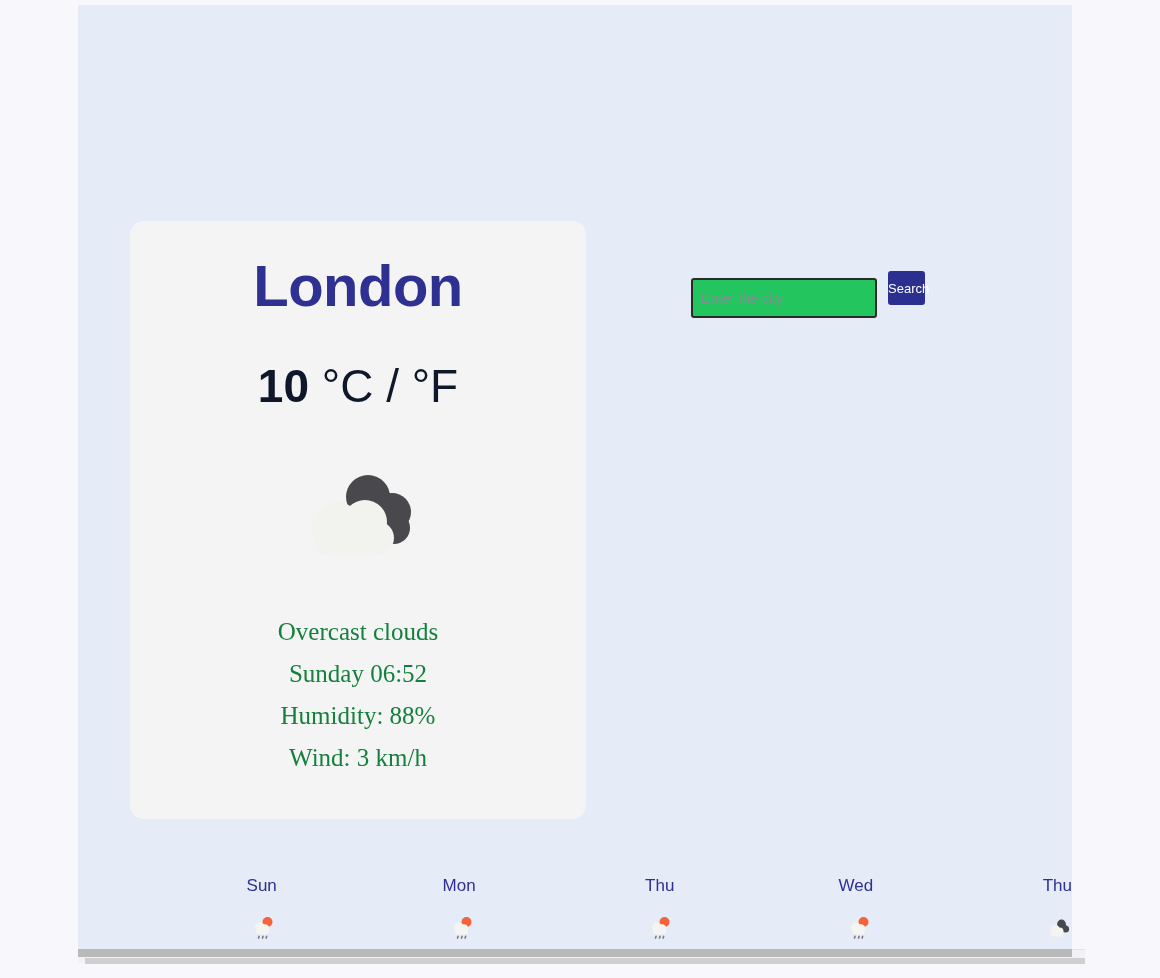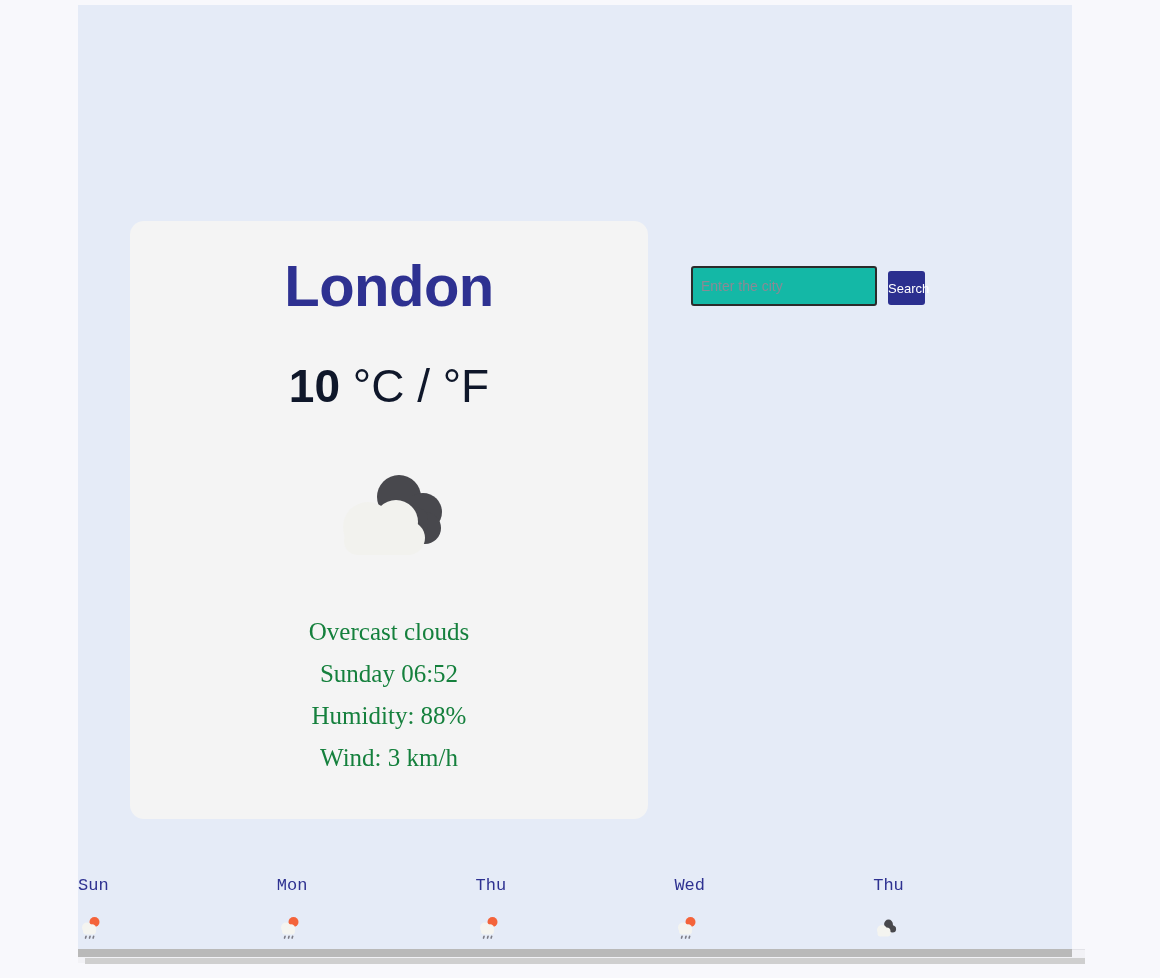--- a/index.html
+++ b/index.html
@@ -29,21 +29,21 @@
     background: #e5ebf7;
     box-sizing: border-box;
     overflow: hidden;
   }
 
   
   .current-card {
     position: absolute;
     left: 52px;       
     top: 216px;       
-    width: 518px;
+    width: 456px;
     height: 598px;
     background: #f4f4f4;
     border-radius: 14px;
     box-sizing: border-box;
     display: flex;
     flex-direction: column;
     align-items: center;
   }
 
   .city-name {
@@ -96,29 +96,29 @@
     top: 261px;      
     display: flex;
     align-items: flex-start;
     gap: 11px;
   }
 
   .search-input {
     width: 186px;
     height: 40px;
     box-sizing: border-box;
-    background: #14b8a6;
+    background: #22c55e;
     border: 2px solid #2b2b2b;
     border-radius: 3px;
     padding: 0 8px;
     font-size: 14px;
     font-family: "Liberation Sans", sans-serif;
     color: #2b2b2b;
     outline: none;
-    margin-top: 0;
+    margin-top: 12px;
   }
   .search-input::placeholder {
     color: #8a8a95;
   }
 
   .search-button {
     margin-top: 5px;
     width: 37px;
     height: 34px;
     background: #2b2f8f;
@@ -136,22 +136,21 @@
     position: absolute;
     left: 0;
     top: 872px;    
     width: 994px;
     display: flex;
   }
   .forecast-day {
     flex: 1 1 0;
     display: flex;
     flex-direction: column;
-    align-items: flex-start;
-    font-family: Liberation Mono, monospace;
+    align-items: flex-end;
   }
   .forecast-day-label {
     color: #2e3191;
     font-size: 17px;
     line-height: 1;
   }
   .forecast-icon {
     margin-top: 21px;
     width: 26px;
     height: 26px;

